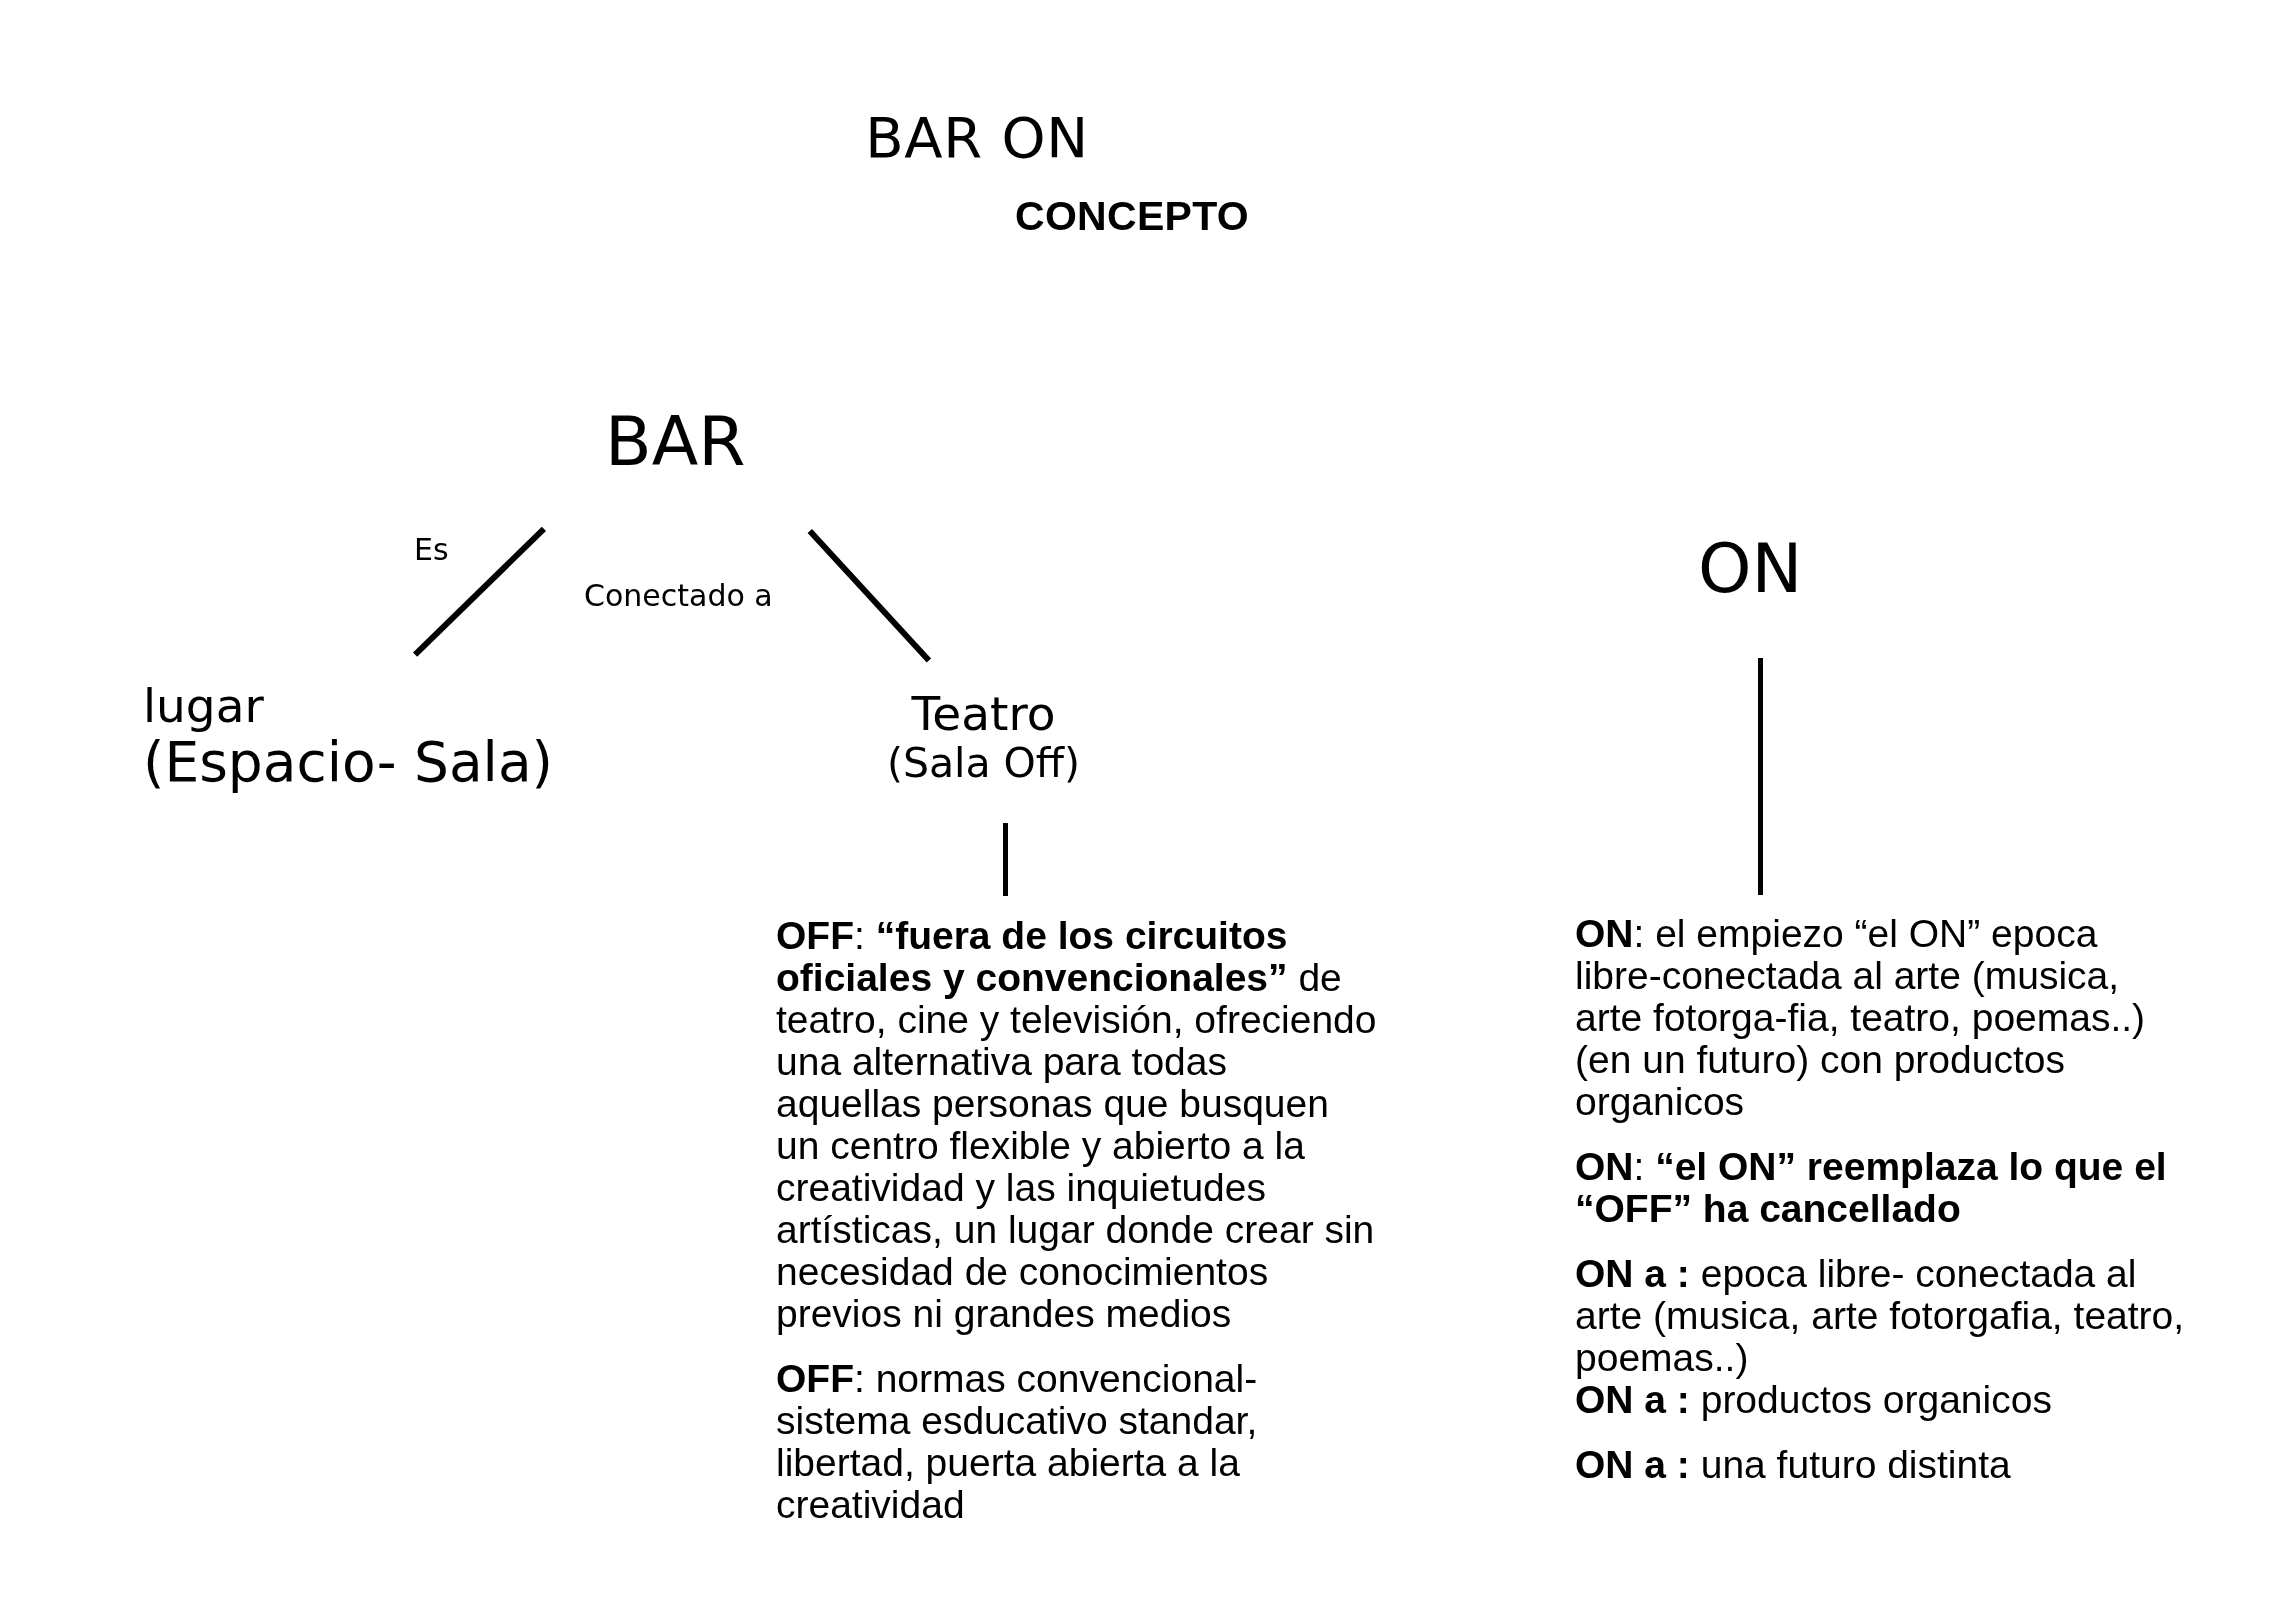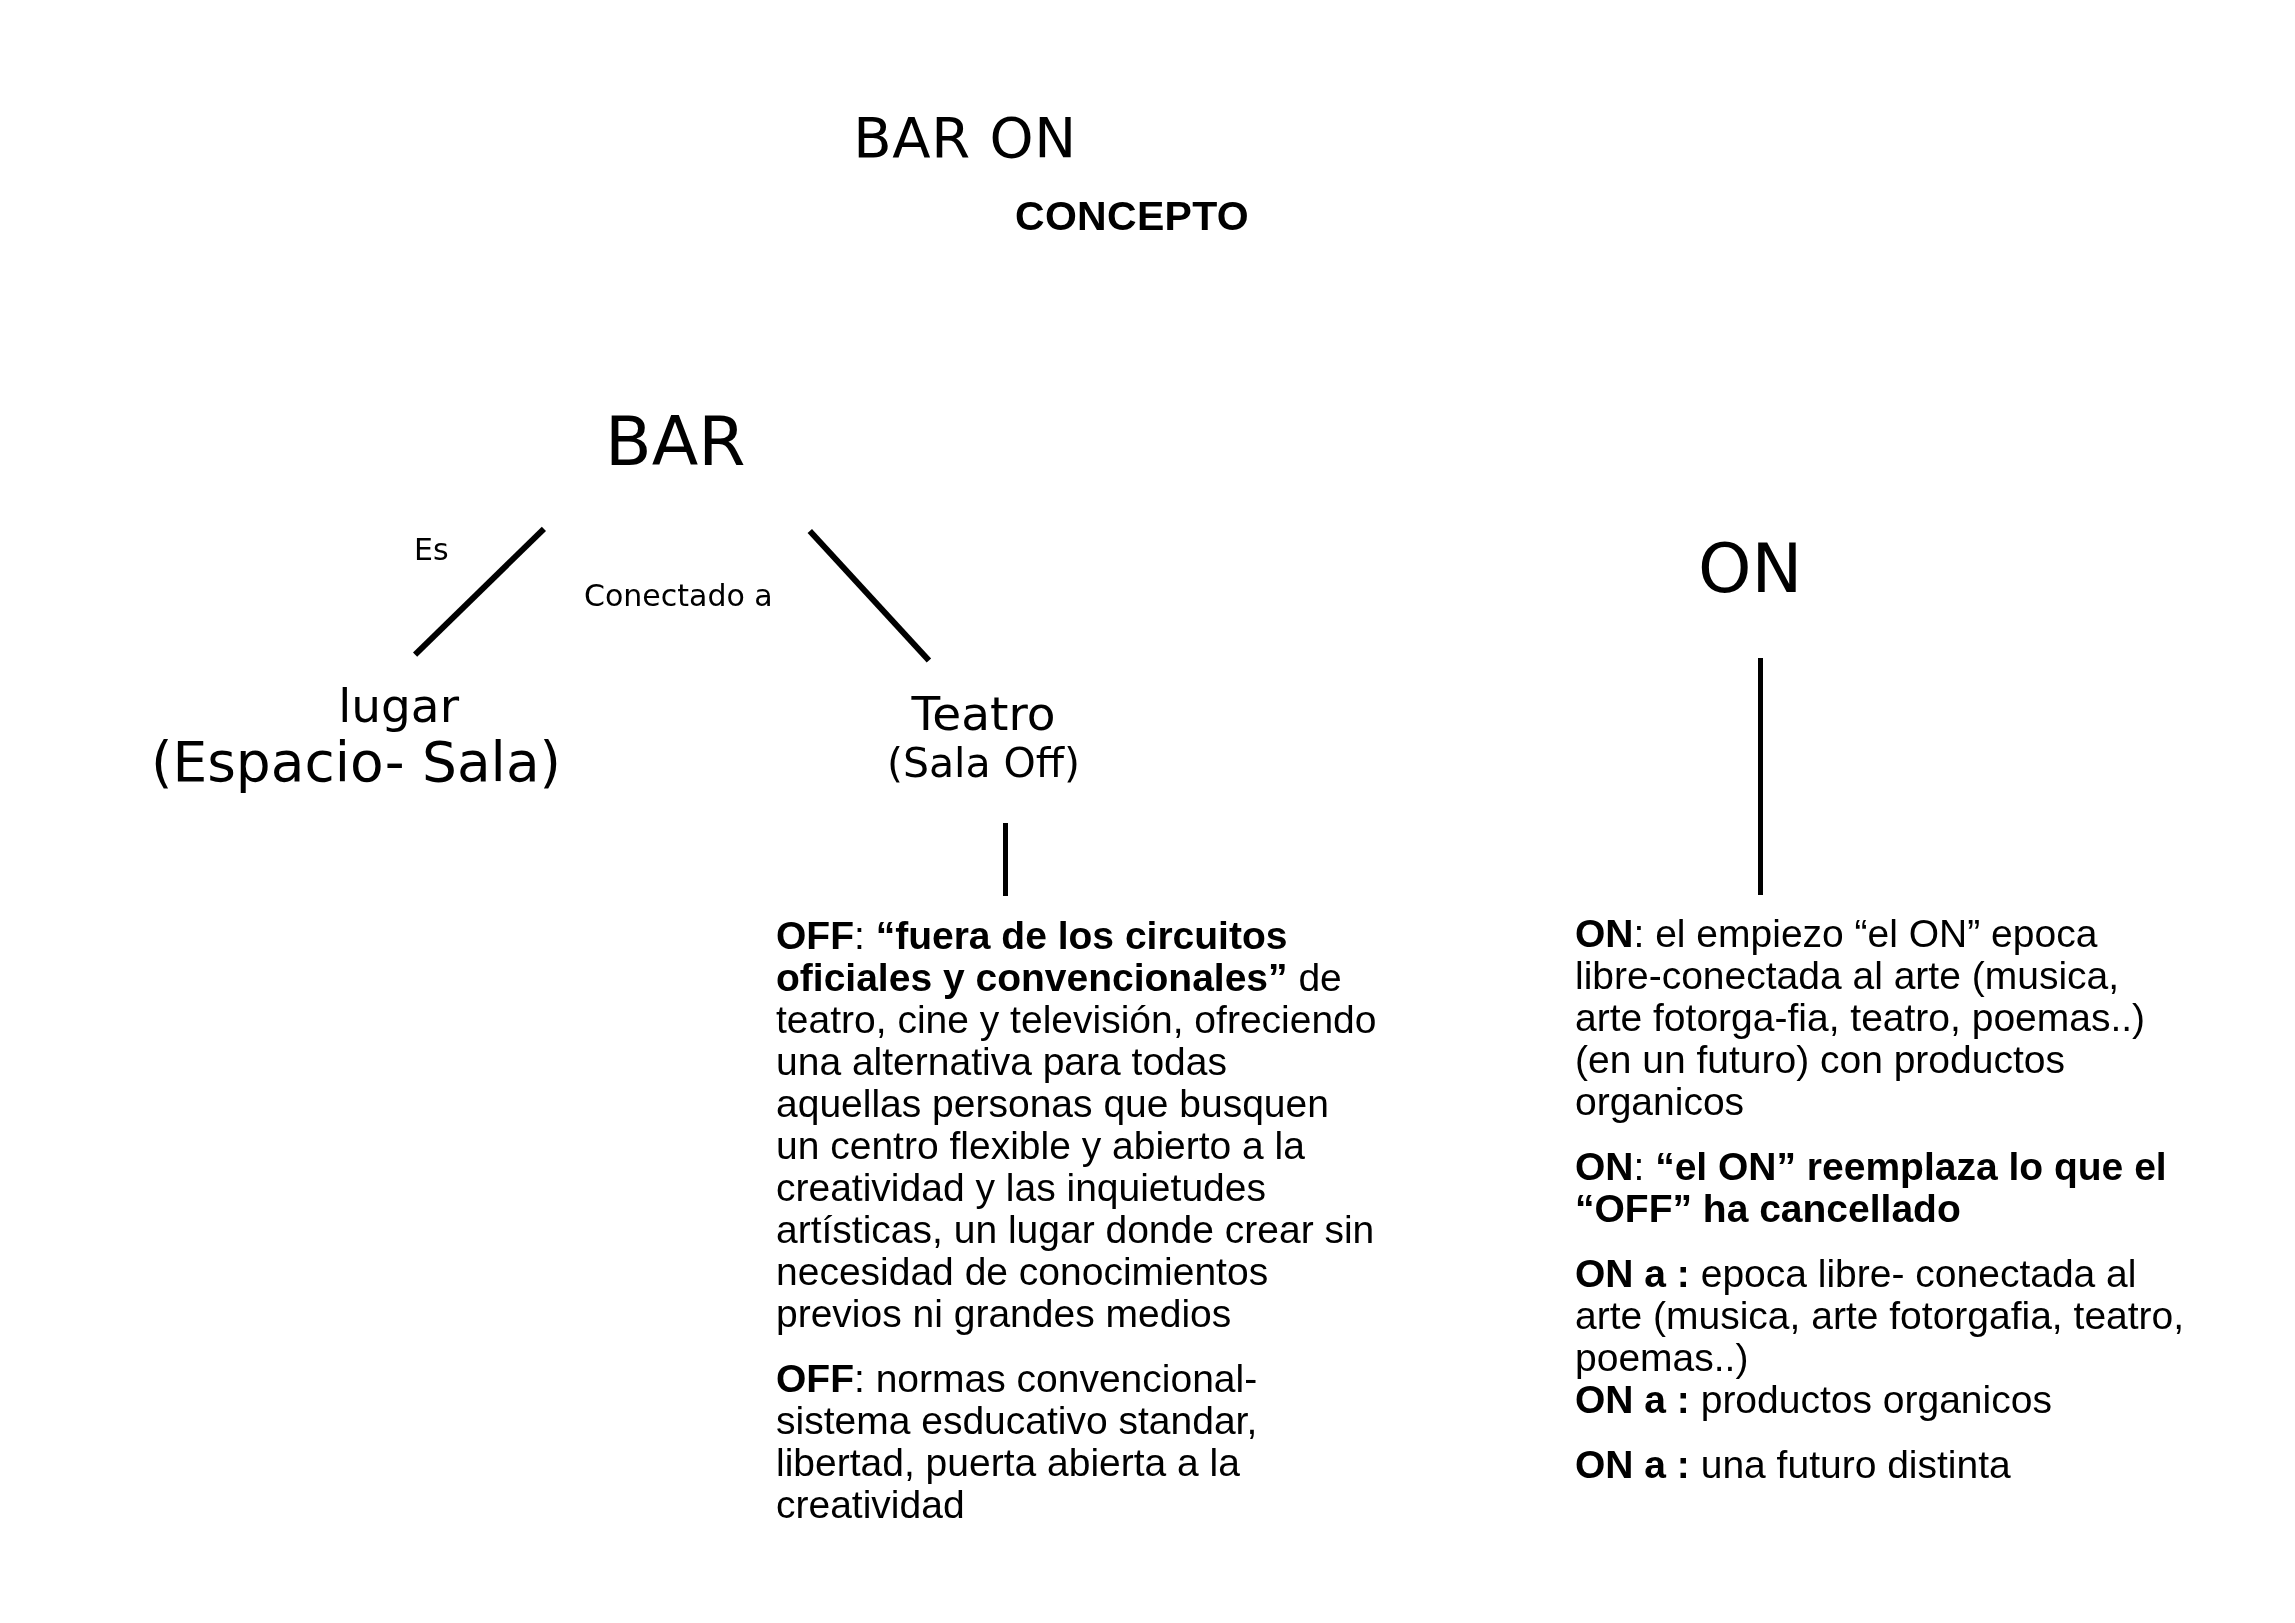--- a/index.html
+++ b/index.html
@@ -13,21 +13,21 @@
     height: 1623px;
     background: #ffffff;
     overflow: hidden;
     font-family: "Liberation Sans", sans-serif;
     color: #000000;
   }
 
   
   .doc-title {
     position: absolute;
-    left: 0;
+    left: 12px;
     top: 110px;
     width: 1930px;
     text-align: center;
     font-family: "DejaVu Sans", sans-serif;
     font-size: 56px;
     font-weight: 400;
     letter-spacing: 0.7px;
     line-height: 1;
   }
   .doc-subtitle {
@@ -56,24 +56,24 @@
     left: 605px;
     top: 406px;
     font-size: 68px;
   }
   .node-on {
     left: 1698px;
     top: 533px;
     font-size: 68px;
   }
   .node-lugar {
-    left: 151px;
+    left: 143px;
     top: 681px;
     width: 308px;
-    text-align: right;
+    text-align: left;
     font-size: 47px;
   }
   .node-lugar .sub {
     display: block;
     font-size: 55px;
     margin-top: 3.9px;
   }
   .node-teatro {
     left: 846px;
     top: 681px;

